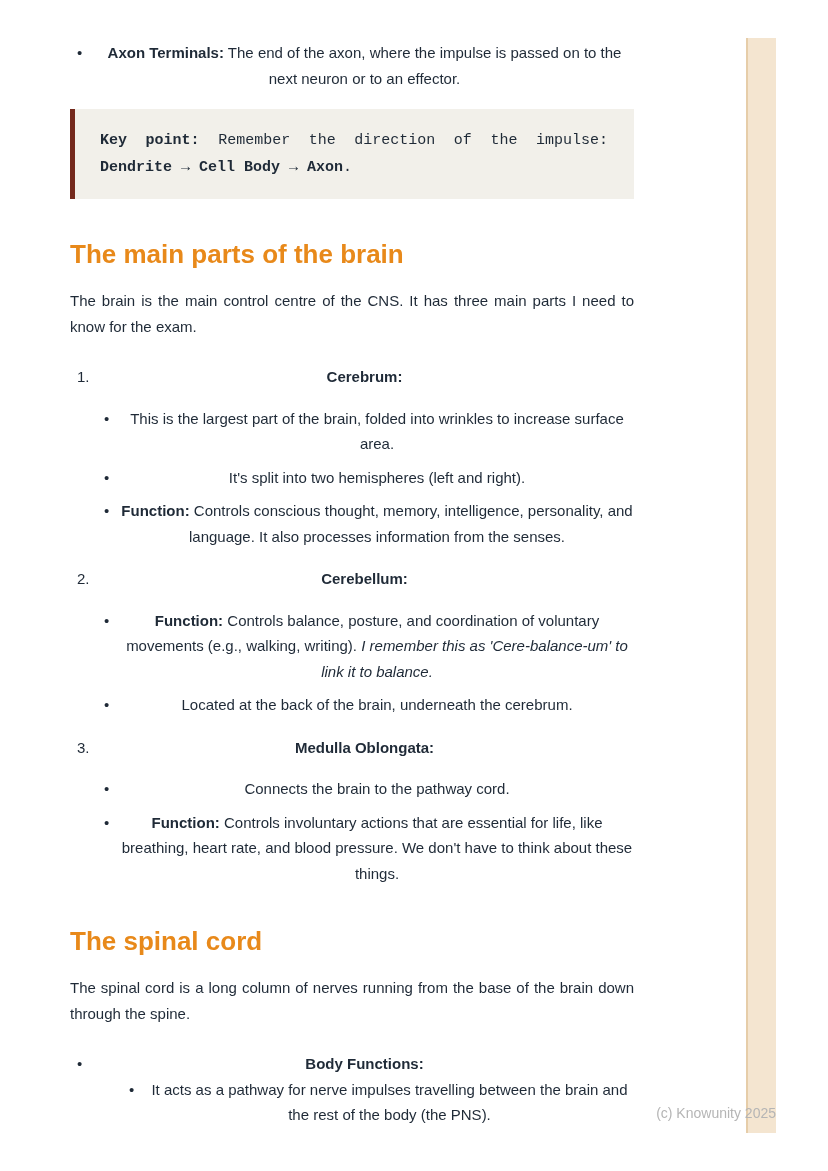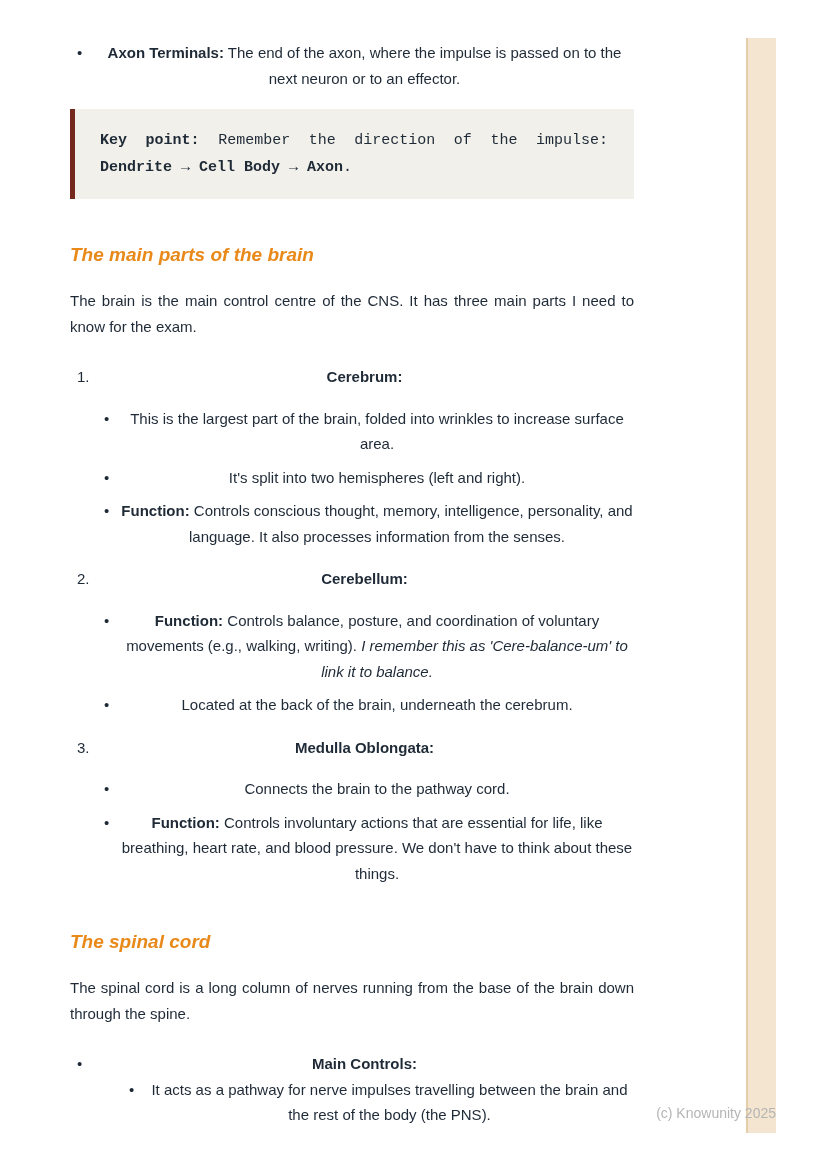--- a/index.html
+++ b/index.html
@@ -62,25 +62,24 @@
   }
   .callout-text {
     margin: 0;
     text-align: justify;
     line-height: 27px;
     font-family: Liberation Mono, monospace;
   }
 
   h2 {
     color: #e8891a;
-    font-size: 19px;
+    font-size: 26px;
     line-height: 27px;
     font-weight: 700;
     margin: 42px 0 20px 0;
-    font-style: italic;
   }
 
   .para {
     margin: 0 0 25px 0;
     text-align: justify;
   }
 
   
   .num-list { margin: 0 0 10px 0; }
   .num-item { margin-bottom: 17px; }
@@ -165,21 +164,21 @@
       </li>
 
     </ol>
 
     <h2>The spinal cord</h2>
 
     <p class="para">The spinal cord is a long column of nerves running from the base of the brain down through the spine.</p>
 
     <ul class="top-list">
       <li>
-        <span class="b">Main Controls:</span>
+        <span class="b">Body Functions:</span>
         <ul class="sub-list tight">
           <li><span>It acts as a pathway for nerve impulses travelling between the brain and the rest of the body (the PNS).</span></li>
         </ul>
       </li>
     </ul>
 
   </div>
 
   <div class="footer">(c) Knowunity 2025</div>
 

